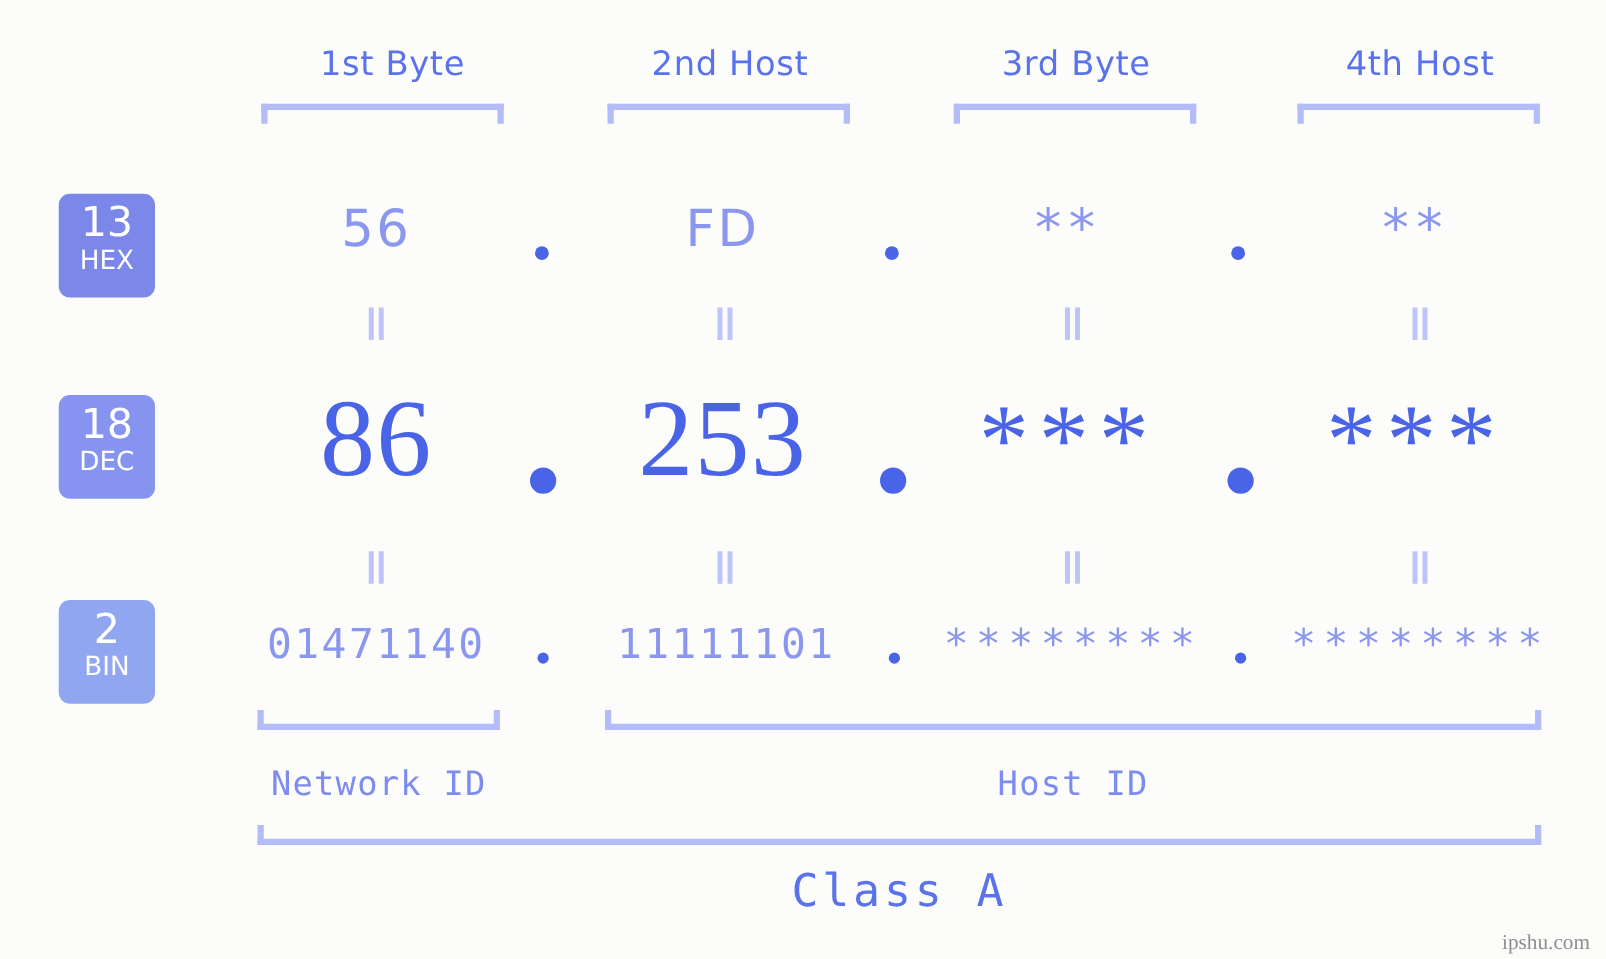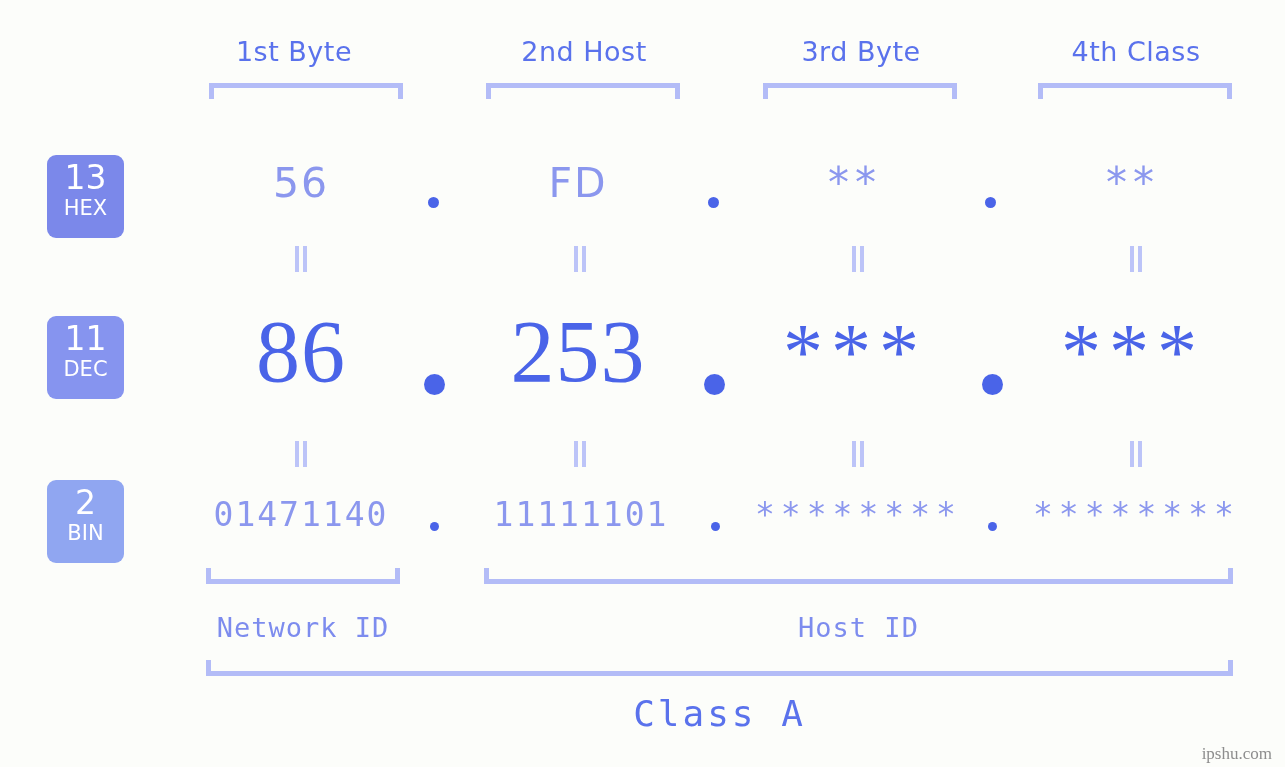--- a/index.html
+++ b/index.html
@@ -183,36 +183,36 @@
     color: #8d8d8d;
     letter-spacing: 0px;
     white-space: nowrap;
   }
 </style>
 </head>
 <body>
 
 <div id="stage">
 
-  <div class="byte-label" style="left:194px; width:200px;">1st Byte</div>
+  <div class="byte-label" style="left:214px; width:200px;">1st Byte</div>
   <div class="byte-label" style="left:484px; width:200px;">2nd Host</div>
   <div class="byte-label" style="left:761px; width:200px;">3rd Byte</div>
-  <div class="byte-label" style="left:1036px; width:200px;">4th Class</div>
+  <div class="byte-label" style="left:1036px; width:200px;">4th Host</div>
 
   <div class="bracket-top" style="left:209px; top:83px; width:194px;"></div>
   <div class="bracket-top" style="left:486px; top:83px; width:194px;"></div>
   <div class="bracket-top" style="left:763px; top:83px; width:194px;"></div>
   <div class="bracket-top" style="left:1038px; top:83px; width:194px;"></div>
 
   <div class="badge badge-hex">
     <span class="num">13</span>
     <span class="nm">HEX</span>
   </div>
   <div class="badge badge-dec">
-    <span class="num">11</span>
+    <span class="num">18</span>
     <span class="nm">DEC</span>
   </div>
   <div class="badge badge-bin">
     <span class="num">2</span>
     <span class="nm">BIN</span>
   </div>
 
   <div class="row-hex">
     <div class="cell" style="left:206px; width:190px;">56</div>
     <div class="dot dot-hex" style="left:428px;"></div>

